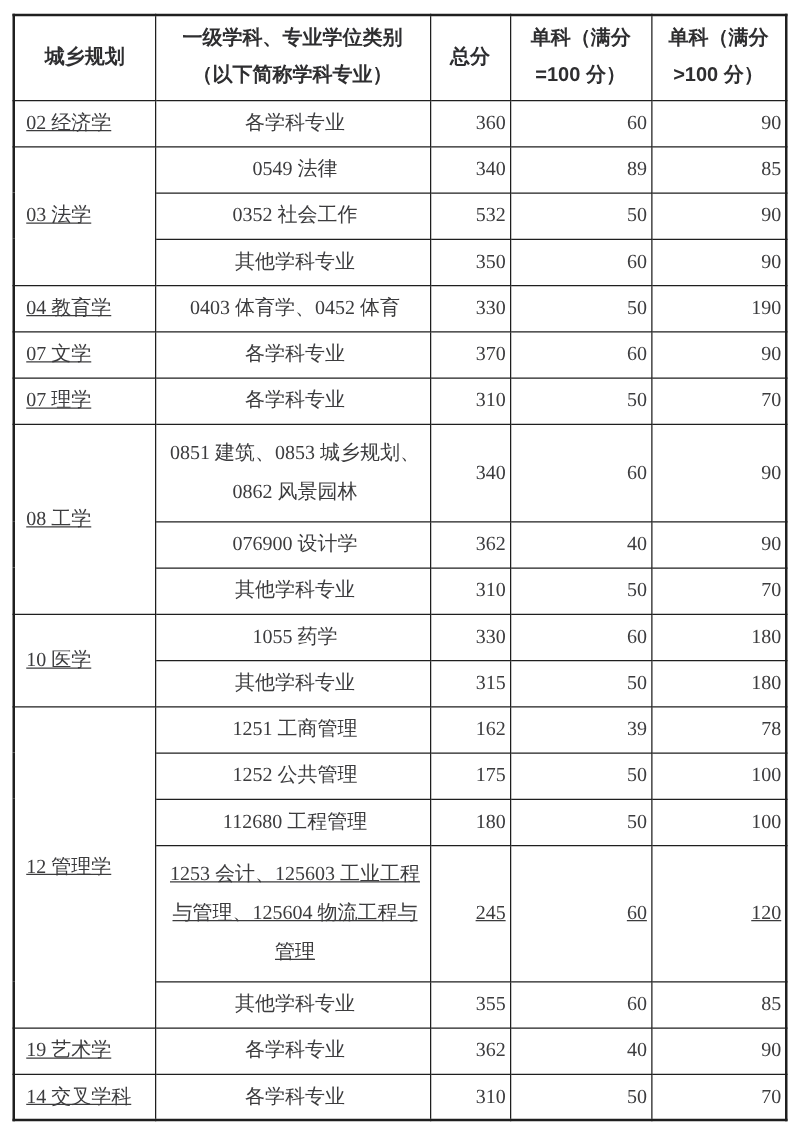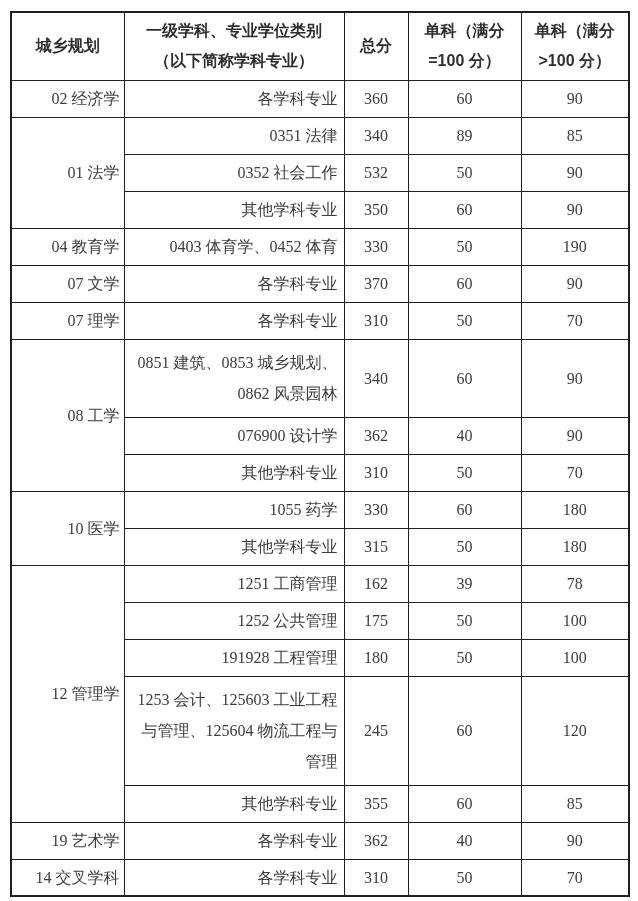--- a/index.html
+++ b/index.html
@@ -35,35 +35,36 @@
     color: #2e2e30;
     text-align: center;
     white-space: pre-line;
     line-height: 30px;
     padding: 2px 2px;
   }
   .score-table td {
     line-height: 31px;
   }
   td.cell-cat {
+    text-align: left;
+    padding: 2px 4px 2px 9px;
+    text-decoration: underline;
+  }
+  td.cell-subj {
+    text-align: center;
+    padding: 2px 6px 2px 10px;
+  }
+  td.cell-num {
     text-align: right;
-    padding: 2px 4px 2px 9px;
-  }
-  td.cell-subj {
-    text-align: right;
-    padding: 2px 6px 2px 10px;
-  }
-  td.cell-num {
-    text-align: center;
     padding: 2px 3px;
   }
   tr.row { height: 37px; }
   tr.row-header { height: 68px; }
   tr.row-tall2 { height: 78px; }
-  tr.row-tall3 { height: 109px; }
+  tr.row-tall3 { height: 109px; text-decoration: underline; }
 </style>
 </head>
 <body>
 
 <div class="page">
   <table class="score-table">
     <colgroup>
       <col style="width:113px">
       <col style="width:220px">
       <col style="width:64px">
@@ -86,22 +87,22 @@
 
       <tr class="row">
         <td class="cell-cat">02 经济学</td>
         <td class="cell-subj">各学科专业</td>
         <td class="cell-num">360</td>
         <td class="cell-num">60</td>
         <td class="cell-num">90</td>
       </tr>
 
       <tr class="row">
-        <td class="cell-cat" rowspan="3">01 法学</td>
-        <td class="cell-subj">0351 法律</td>
+        <td class="cell-cat" rowspan="3">03 法学</td>
+        <td class="cell-subj">0549 法律</td>
         <td class="cell-num">340</td>
         <td class="cell-num">89</td>
         <td class="cell-num">85</td>
       </tr>
       <tr class="row">
         <td class="cell-subj">0352 社会工作</td>
         <td class="cell-num">532</td>
         <td class="cell-num">50</td>
         <td class="cell-num">90</td>
       </tr>
@@ -177,21 +178,21 @@
         <td class="cell-num">39</td>
         <td class="cell-num">78</td>
       </tr>
       <tr class="row">
         <td class="cell-subj">1252 公共管理</td>
         <td class="cell-num">175</td>
         <td class="cell-num">50</td>
         <td class="cell-num">100</td>
       </tr>
       <tr class="row">
-        <td class="cell-subj">191928 工程管理</td>
+        <td class="cell-subj">112680 工程管理</td>
         <td class="cell-num">180</td>
         <td class="cell-num">50</td>
         <td class="cell-num">100</td>
       </tr>
       <tr class="row-tall3">
         <td class="cell-subj">1253 会计、125603 工业工程与管理、125604 物流工程与管理</td>
         <td class="cell-num">245</td>
         <td class="cell-num">60</td>
         <td class="cell-num">120</td>
       </tr>

